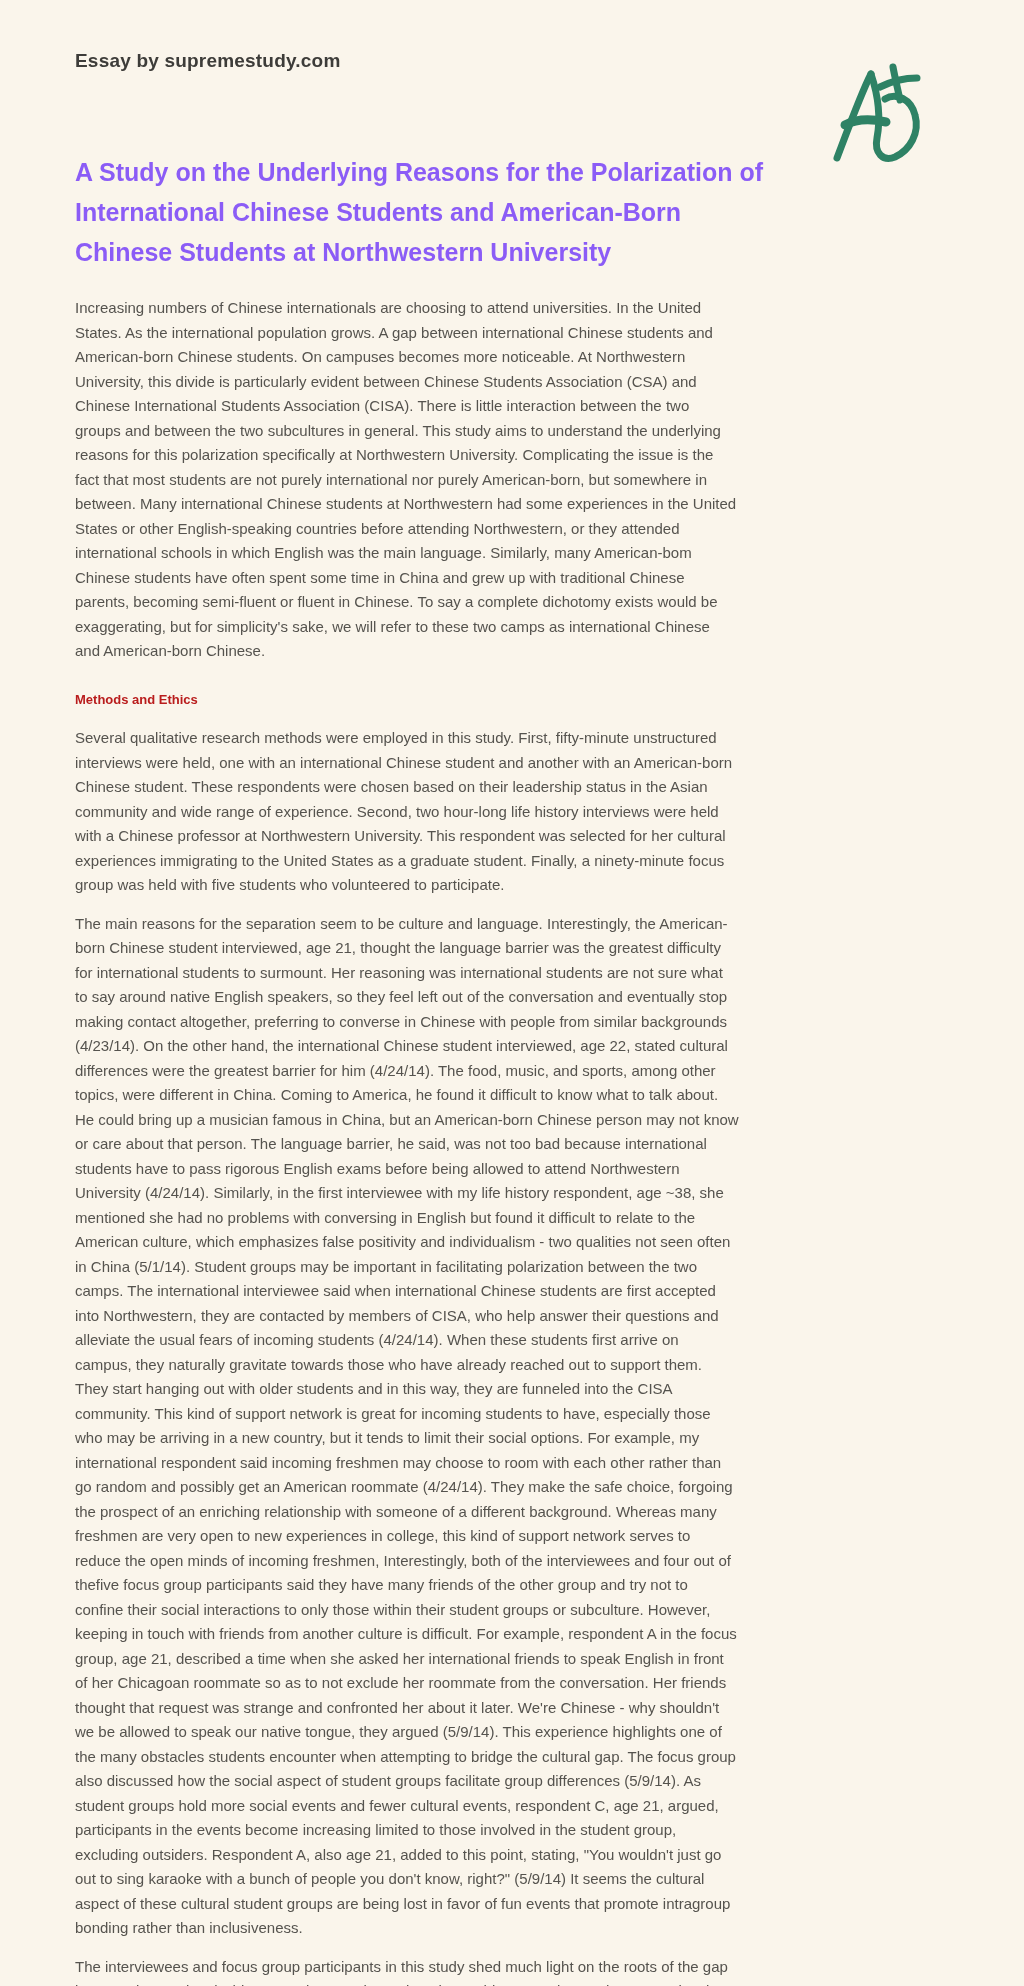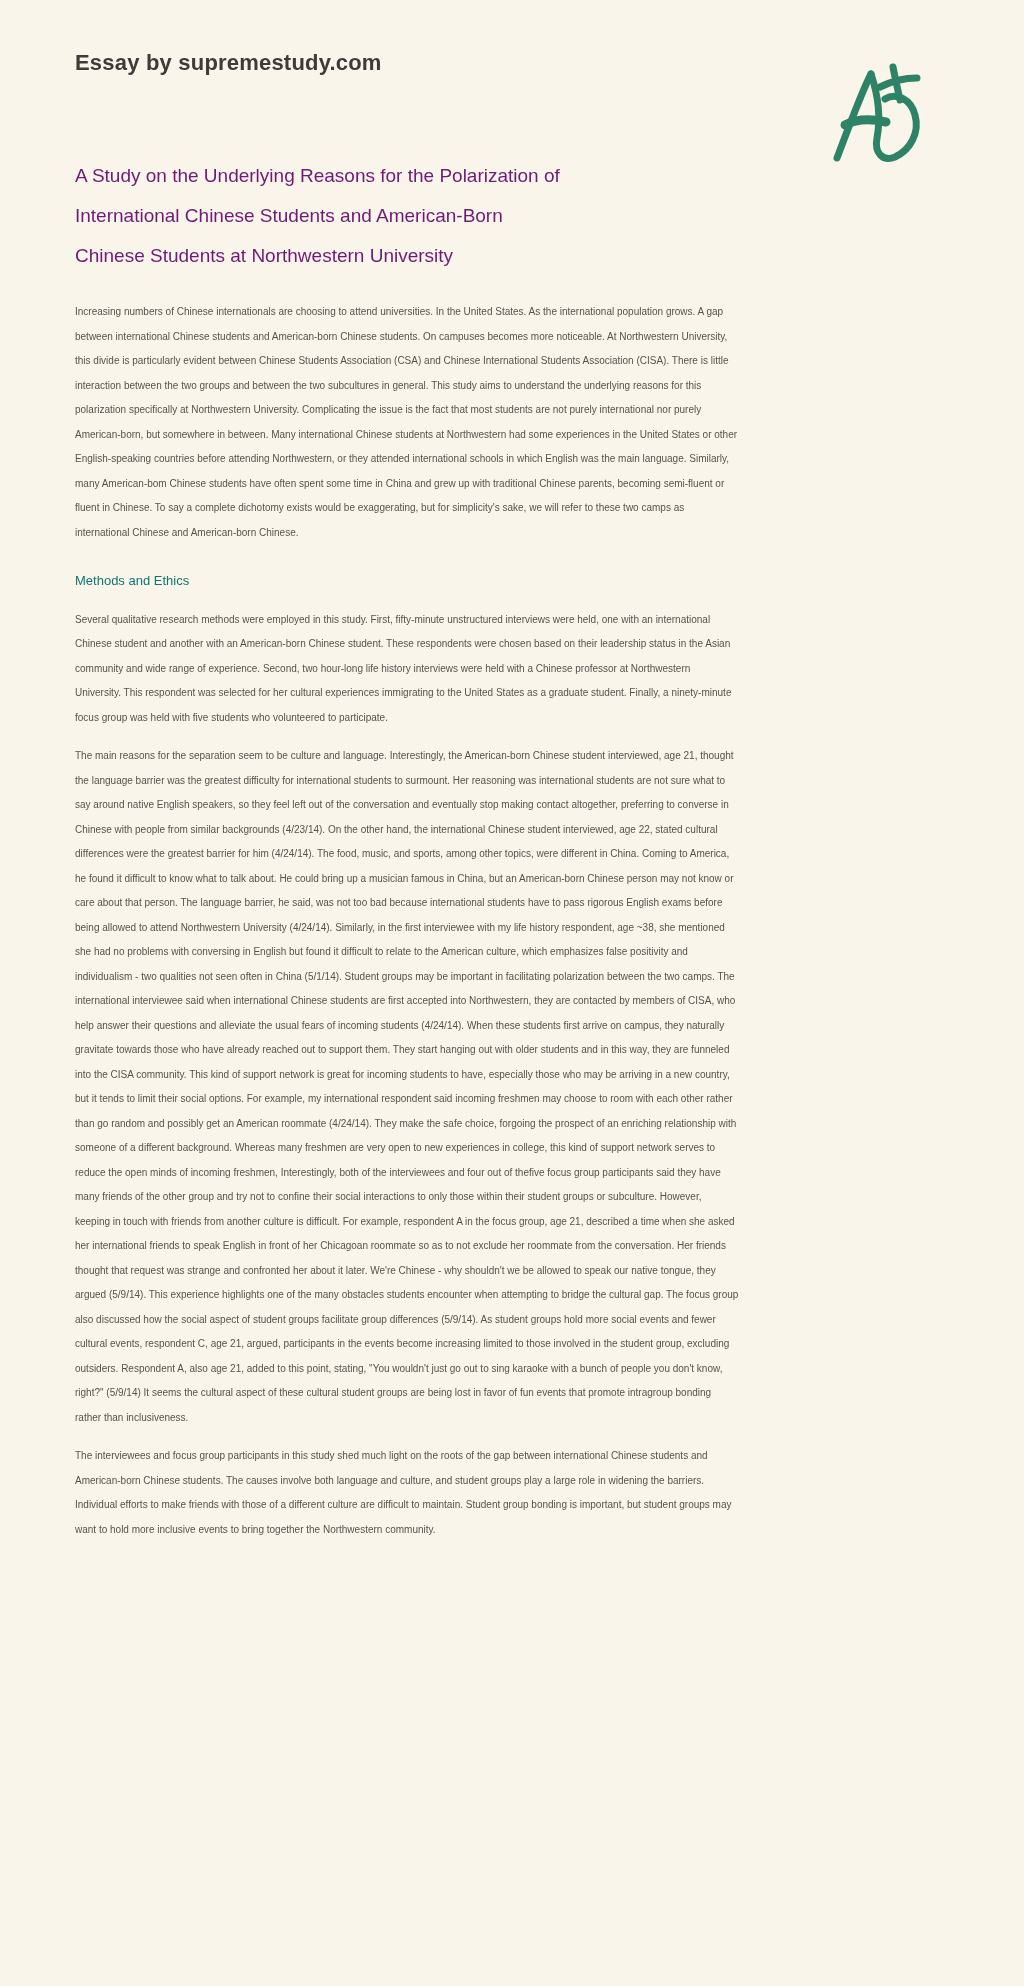--- a/index.html
+++ b/index.html
@@ -15,21 +15,21 @@
     min-height: 1986px;
     box-sizing: border-box;
     padding: 50px 0 30px 75px;
     background: #faf5eb;
   }
   .content {
     width: 664px;
   }
   .brand {
     margin: 0;
-    font-size: 22px;
+    font-size: 19px;
     font-weight: bold;
     color: #3d3c39;
     letter-spacing: 0.2px;
   }
   .source {
     margin: 15px 0 0 0;
     font-size: 14px;
     line-height: 25px;
   }
   .source-label {
@@ -44,39 +44,39 @@
   }
   .logo {
     position: absolute;
     top: 60px;
     right: 84px;
     width: 110px;
     height: 112px;
   }
   .title {
     margin: 80px 0 24px 0;
-    font-size: 19px;
+    font-size: 25px;
     line-height: 40px;
-    font-weight: normal;
-    color: #701a75;
+    font-weight: bold;
+    color: #8b5cf6;
     white-space: pre-line;
     width: 700px;
   }
   .para {
     margin: 0 0 14px 0;
-    font-size: 10px;
+    font-size: 15px;
     line-height: 24.5px;
     color: #55534e;
   }
   .section-heading {
     margin: 24px 0 14px 0;
     font-size: 13px;
     line-height: 24.5px;
-    font-weight: normal;
-    color: #0f766e;
+    font-weight: bold;
+    color: #b91c1c;
   }
 </style>
 </head>
 <body>
 
 <div class="page">
 
   <svg class="logo" viewBox="0 0 110 110" aria-hidden="true">
     <g fill="none" stroke="#2e8265" stroke-width="7" stroke-linecap="round" stroke-linejoin="round">
       <path d="M7 97 C18 68 32 30 41 13"></path>

